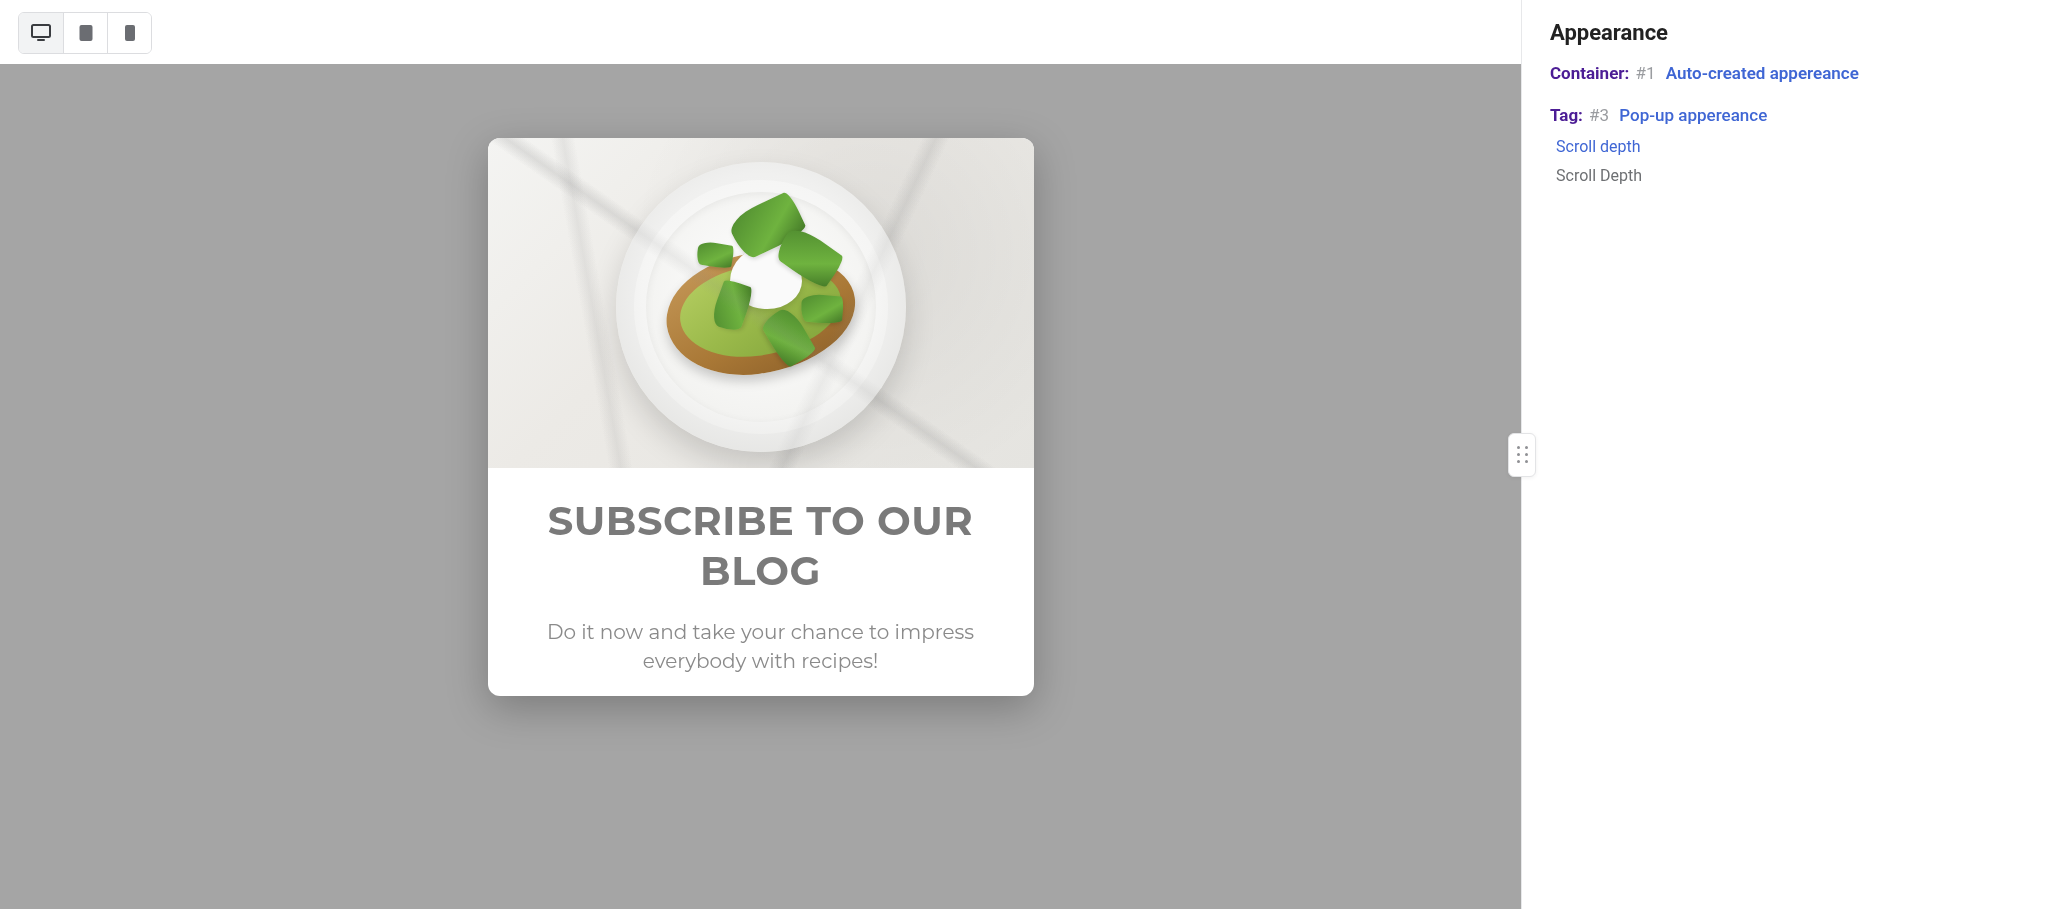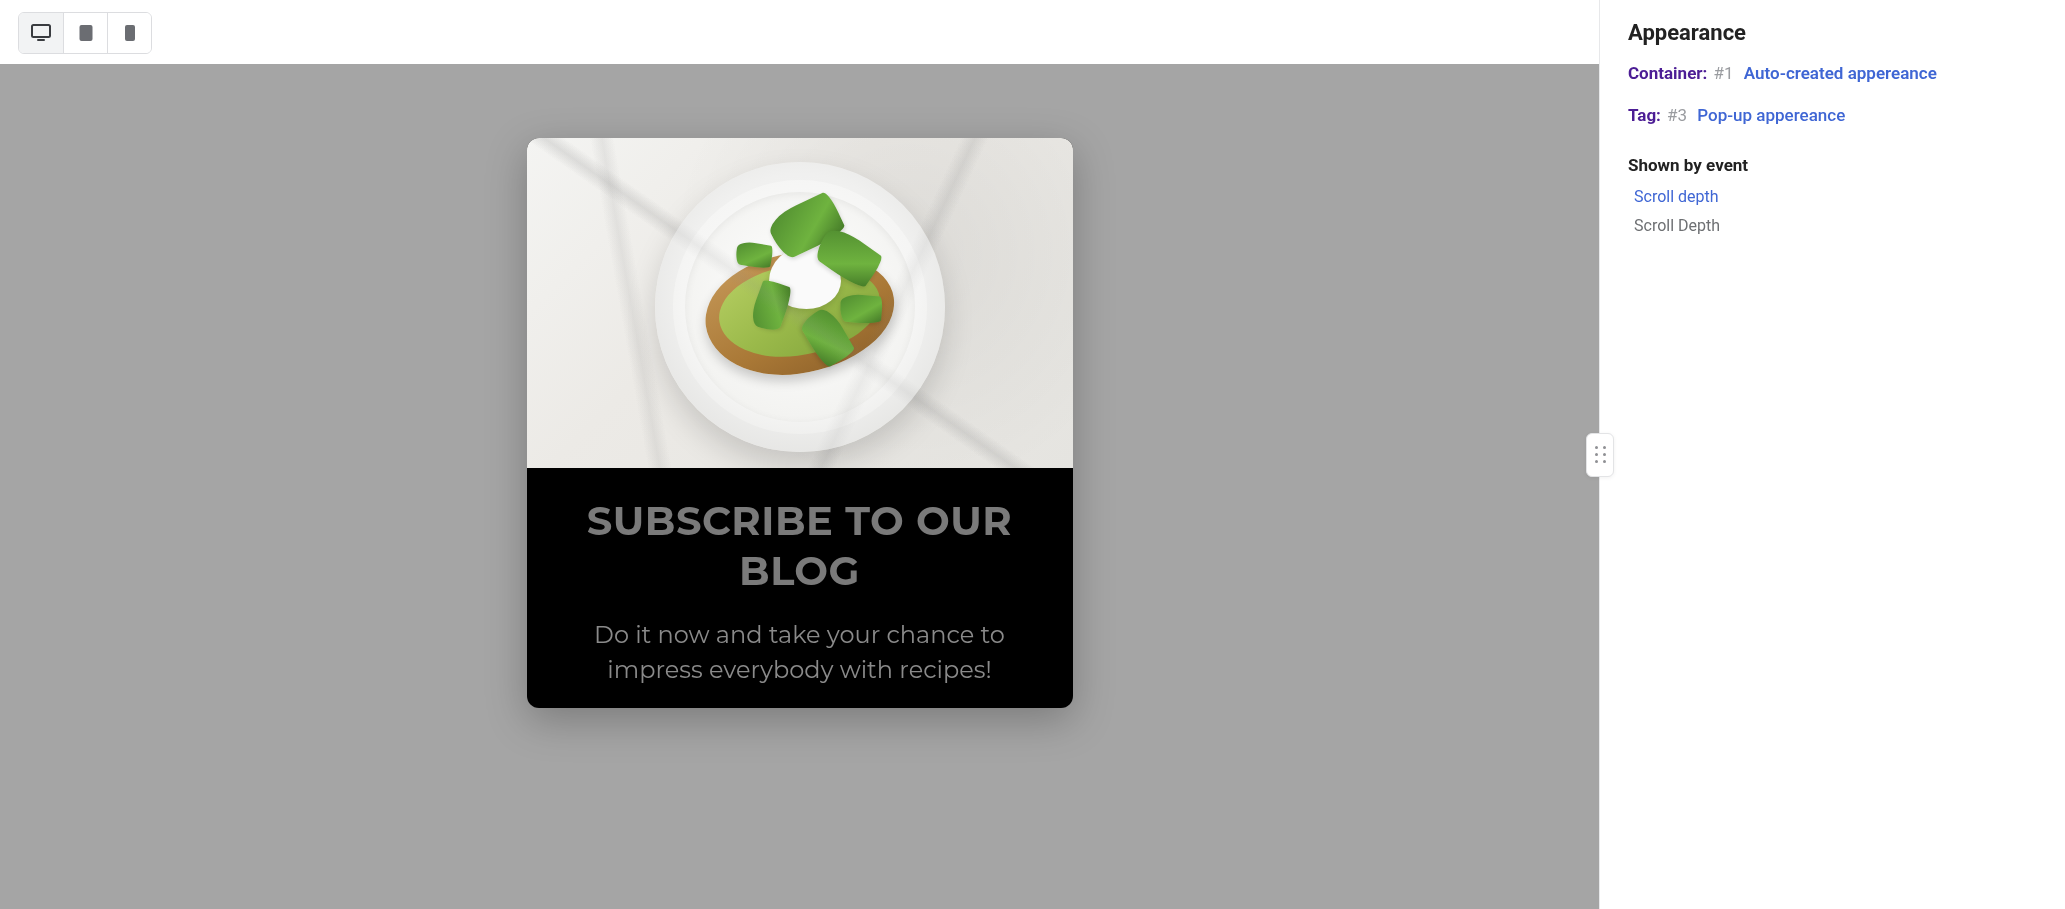--- a/index.html
+++ b/index.html
@@ -29,21 +29,21 @@
   }
   .device-btn + .device-btn { border-left: 1px solid #dcdde0; }
   .device-btn.active { background: #f2f3f4; color: #3a3c40; }
   .device-btn svg { display: block; }
 
   
   .canvas-wrap { flex: 1; background: #a5a5a5; position: relative; display: flex; justify-content: center; align-items: flex-start; overflow: hidden; }
   .popup {
     margin-top: 74px;
     width: 546px;
-    background: #000000;
+    background: #ffffff;
     border-radius: 12px;
     box-shadow: 0 12px 40px rgba(0,0,0,0.25);
     overflow: hidden;
     position: relative;
   }
   .popup-close {
     position: absolute;
     top: 20px; right: 20px;
     width: 32px; height: 32px;
     border-radius: 6px;
@@ -121,29 +121,29 @@
   .popup-title {
     font-family: Montserrat, -apple-system, Arial, sans-serif;
     font-weight: 700;
     font-size: 40px;
     line-height: 1.25;
     letter-spacing: 0.5px;
     color: #7a7a7a;
   }
   .popup-sub {
     margin-top: 22px;
-    font-size: 24px;
+    font-size: 20px;
     line-height: 1.45;
     color: #8a8a8a;
     font-family: Montserrat, -apple-system, Arial, sans-serif;
   }
 
   
   .sidebar {
-    width: 466px;
+    width: 544px;
     border-left: 1px solid #e7e8ea;
     background: #fff;
     position: relative;
     padding: 20px 28px;
   }
   .drag-handle {
     position: absolute;
     left: -14px; top: 50%; transform: translateY(-50%);
     width: 28px; height: 44px;
     background: #fff;
@@ -248,19 +248,18 @@
       <span class="field-num">#1</span>
       <span class="field-link">Auto-created appereance</span>
     </div>
 
     <div class="field-row" style="margin-top:22px">
       <span class="field-label">Tag:</span>
       <span class="field-num">#3</span>
       <span class="field-link normal">Pop-up appereance</span>
     </div>
 
-    <div class="section-sub">Shown by event</div>
     <div class="event-list">
       <div class="event-link">Scroll depth</div>
       <div class="event-static">Scroll Depth</div>
     </div>
   </div>
 </div>
 
 </body></html>

